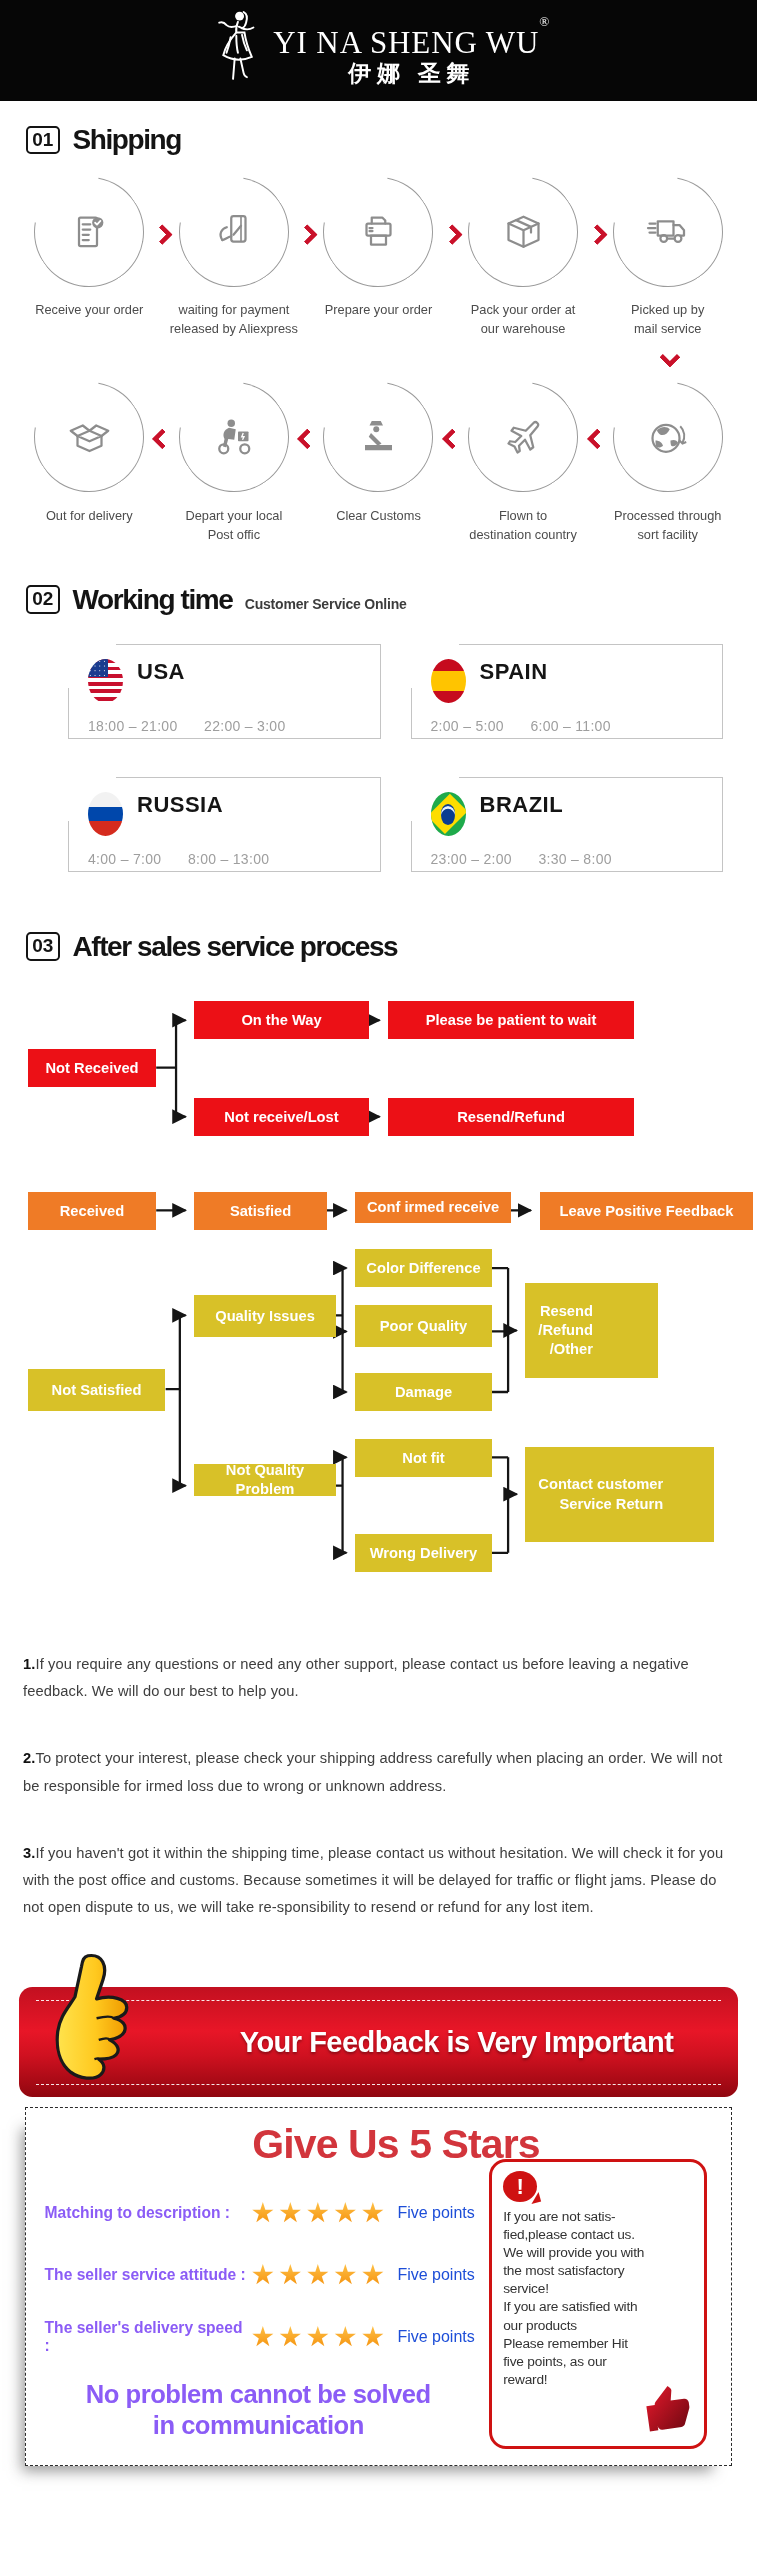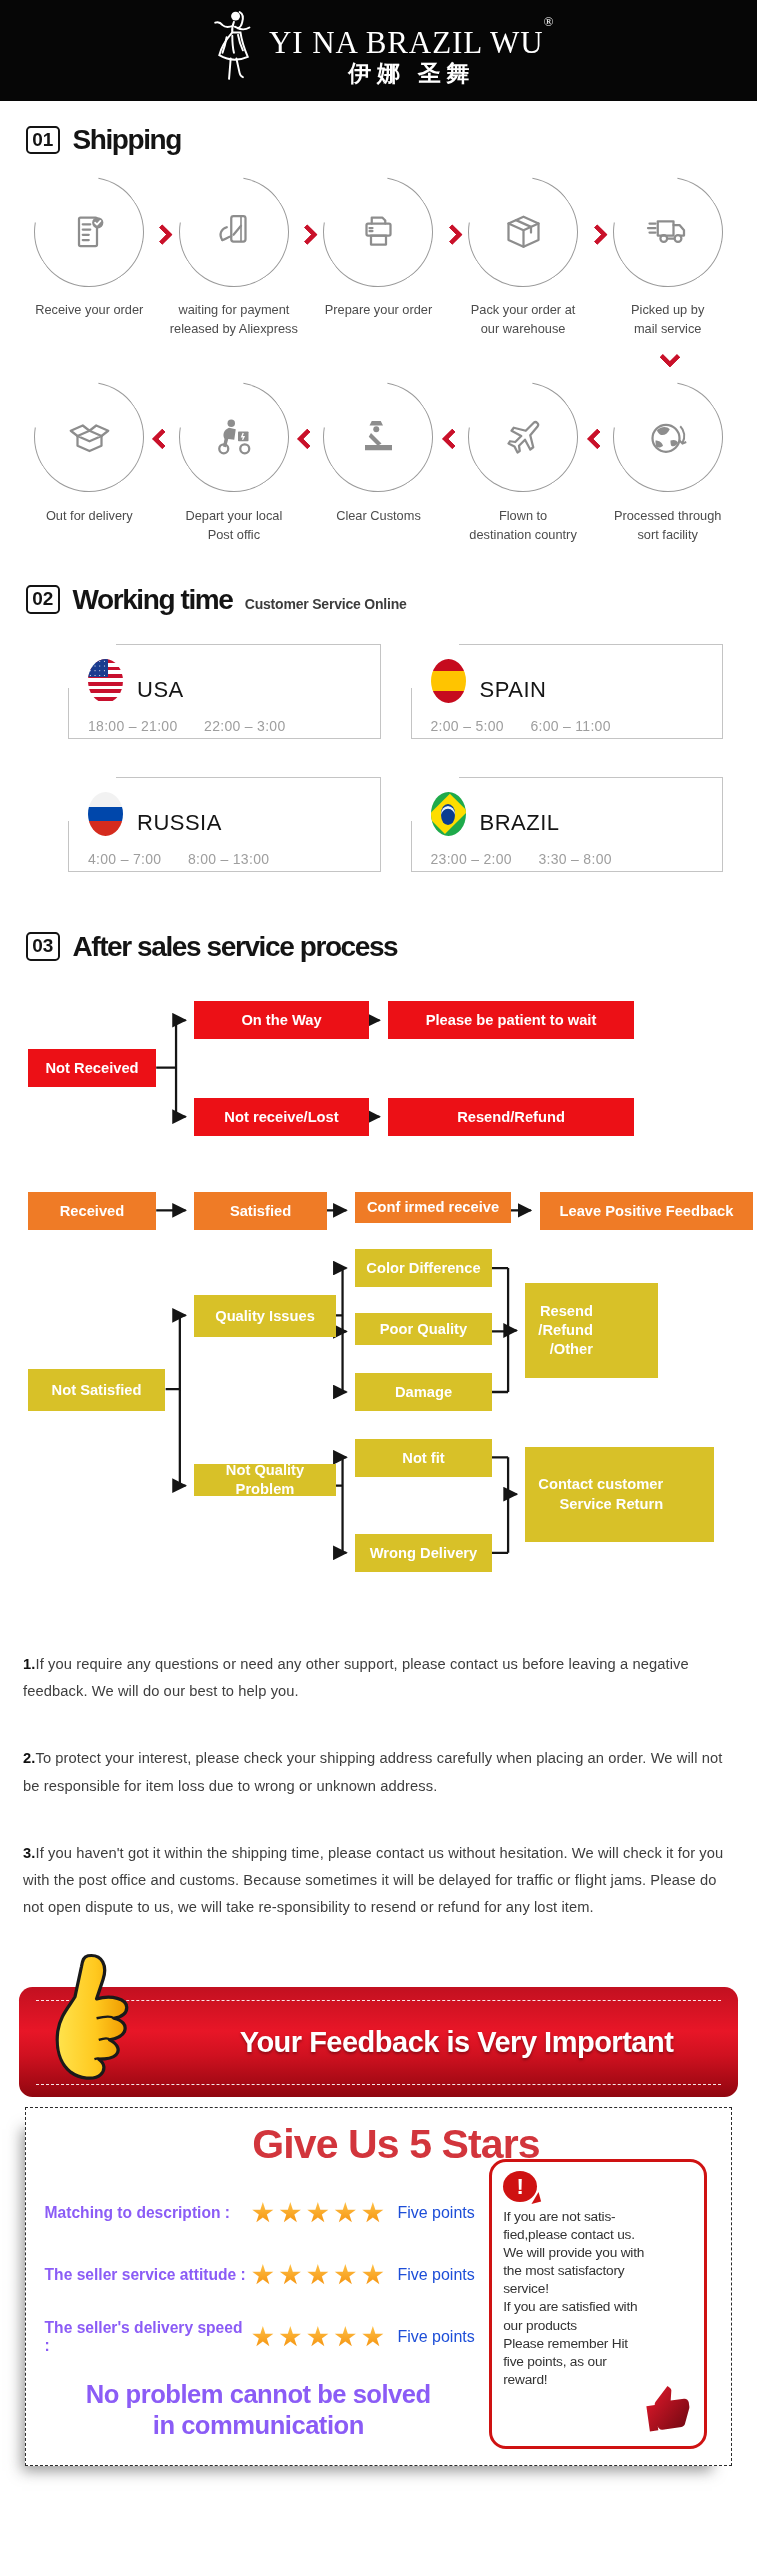--- a/index.html
+++ b/index.html
@@ -30,21 +30,21 @@
   .chev.r{transform:rotate(45deg);}
   .chev.l{transform:rotate(-135deg);}
   .chev.d{transform:rotate(135deg);}
   .gap-row{position:relative;height:42px;}
 
   
   .wt-grid{display:grid;grid-template-columns:1fr 1fr;column-gap:30px;row-gap:38px;margin:28px 34px 0 68px;}
   .wt-box{position:relative;border:0.9px solid #c4c4c4;height:95px;padding:14px 0 0 19px;box-sizing:border-box;}
   .wt-box::before{content:"";position:absolute;top:-1.9px;left:-1.9px;width:49px;height:3.8px;background:#fff;}
   .wt-box::after{content:"";position:absolute;top:-1.9px;left:-1.9px;width:3.8px;height:45px;background:#fff;}
-  .wt-top{display:flex;align-items:flex-end;}
+  .wt-top{display:flex;align-items:flex-start;font-weight:bold;}
   .flag{width:35px;height:44px;border-radius:50%;position:relative;overflow:hidden;flex:0 0 auto;}
   .flag-usa{background:repeating-linear-gradient(180deg,#c8102e 0 3.8px,#fff 3.8px 7.6px);}
   .flag-usa::before{content:"";position:absolute;top:0;left:0;width:58%;height:42%;background:#1a3c8f;background-image:radial-gradient(#fff 0.8px,transparent 0.9px);background-size:4.7px 4.7px;}
   .flag-spain{background:linear-gradient(180deg,#c60b1e 0 27%,#ffc400 27% 73%,#c60b1e 73%);}
   .flag-russia{background:linear-gradient(180deg,#f2f2f2 0 34%,#0047ab 34% 67%,#d52b1e 67%);}
   .flag-brazil{background:#1faa4b;}
   .flag-brazil::before{content:"";position:absolute;left:14%;top:14%;width:72%;height:72%;background:#fedd00;transform:rotate(45deg);}
   .flag-brazil::after{content:"";position:absolute;left:29%;top:29%;width:42%;height:42%;border-radius:50%;background:#0a3d91;border-top:2.8px solid #0a3d91;box-shadow:inset 0 2.8px 0 #e8f4ff;}
   .wt-name{font-size:22px;color:#151515;margin-left:14px;letter-spacing:0.5px;}
   .wt-times{display:flex;gap:26.5px;margin-top:15px;font-size:14px;color:#9e9e9e;letter-spacing:0.3px;}
@@ -102,21 +102,21 @@
         <path d="M38 16 q-3 7 -2 13"></path>
         <path d="M37 21 q-9 3 -13 -1 q-4 -5 -9 -3"></path>
         <path d="M39 22 q10 6 18 1"></path>
         <path d="M36 29 q-13 15 -16 28 q17 10 35 2 q-7 -16 -9 -30 z"></path>
         <path d="M29 35 q-2 11 -5 19 M36 33 q0 13 2 21 M43 32 q2 11 6 19"></path>
         <path d="M34 61 l-2 25 M41 61 l4 18 q1 4 4 5"></path>
       </g>
     </svg>
   </span>
   <div class="brand-col">
-    <div class="brand-en"><span>YI NA BRAZIL WU</span><sup>®</sup></div>
+    <div class="brand-en"><span>YI NA SHENG WU</span><sup>®</sup></div>
     <div class="brand-cn">伊娜 圣舞</div>
   </div>
 </div>
 
 <div style="margin-top:23px;">
   <div class="sec-head">
     <span class="sec-num">01</span>
     <span class="sec-title">Shipping</span>
   </div>
 
@@ -362,38 +362,38 @@
     <div class="node nred" style="left:194px;top:109px;width:175px;height:38px;">Not receive/Lost</div>
     <div class="node nred" style="left:388px;top:109px;width:246px;height:38px;">Resend/Refund</div>
 
     <div class="node norange" style="left:28px;top:203px;width:128px;height:38px;">Received</div>
     <div class="node norange" style="left:194px;top:203px;width:133px;height:38px;">Satisfied</div>
     <div class="node norange" style="left:355px;top:203px;width:156px;height:31px;">Conf irmed receive</div>
     <div class="node norange" style="left:540px;top:203px;width:213px;height:38px;">Leave Positive Feedback</div>
 
     <div class="node nyellow preline" style="left:355px;top:260px;width:137px;height:38px;">Color Difference</div>
     <div class="node nyellow preline" style="left:194px;top:306px;width:142px;height:42px;">Quality Issues</div>
-    <div class="node nyellow preline" style="left:355px;top:324px;width:137px;height:32px;">Poor Quality</div>
+    <div class="node nyellow preline" style="left:355px;top:316px;width:137px;height:42px;">Poor Quality</div>
     <div class="node nyellow preline nleft" style="left:525px;top:294px;width:133px;height:95px;">Resend
 /Refund
 /Other</div>
     <div class="node nyellow preline" style="left:355px;top:384px;width:137px;height:38px;">Damage</div>
     <div class="node nyellow preline" style="left:28px;top:380px;width:137px;height:42px;">Not Satisfied</div>
     <div class="node nyellow preline" style="left:355px;top:450px;width:137px;height:38px;">Not fit</div>
     <div class="node nyellow preline" style="left:194px;top:475px;width:142px;height:32px;">Not Quality
 Problem</div>
     <div class="node nyellow preline" style="left:355px;top:545px;width:137px;height:38px;">Wrong Delivery</div>
     <div class="node nyellow preline nleft" style="left:525px;top:458px;width:189px;height:95px;">Contact customer
 Service Return</div>
   </div>
 </div>
 
 <div class="paras">
   <p><b>1.</b><span>If you require any questions or need any other support, please contact us before leaving a negative feedback. We will do our best to help you.</span></p>
-  <p><b>2.</b><span>To protect your interest, please check your shipping address carefully when placing an order. We will not be responsible for item loss due to wrong or unknown address.</span></p>
+  <p><b>2.</b><span>To protect your interest, please check your shipping address carefully when placing an order. We will not be responsible for irmed loss due to wrong or unknown address.</span></p>
   <p><b>3.</b><span>If you haven't got it within the shipping time, please contact us without hesitation. We will check it for you with the post office and customs. Because sometimes it will be delayed for traffic or flight jams. Please do not open dispute to us, we will take re-sponsibility to resend or refund for any lost item.</span></p>
 </div>
 
 <div class="banner">
   <span class="thumb-big">
     <svg viewBox="0 0 90 130" width="97" height="159">
       <defs>
         <linearGradient id="tg" x1="0" y1="0" x2="1" y2="0">
           <stop offset="0" stop-color="#ffe34d"></stop>
             <stop offset="0.55" stop-color="#ffc91f"></stop>

